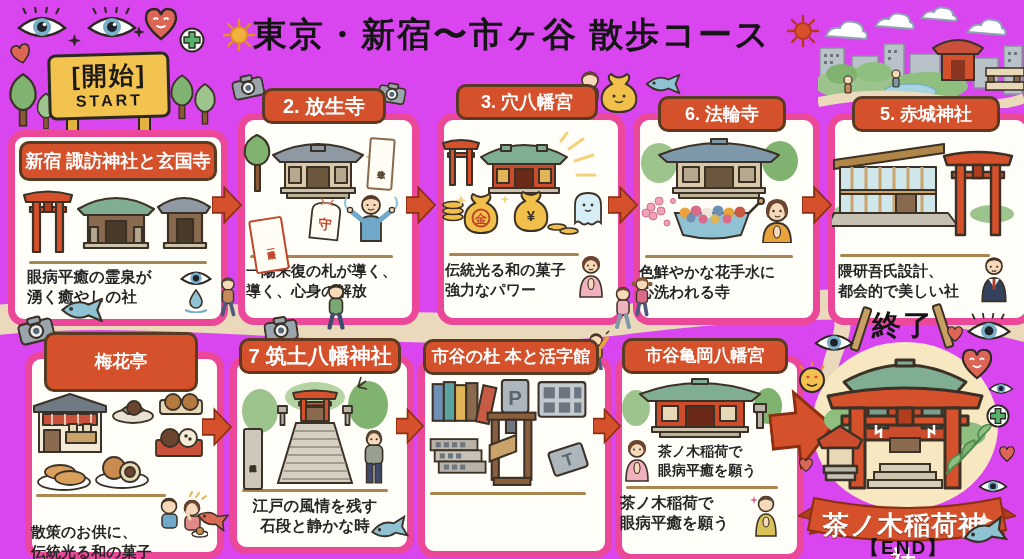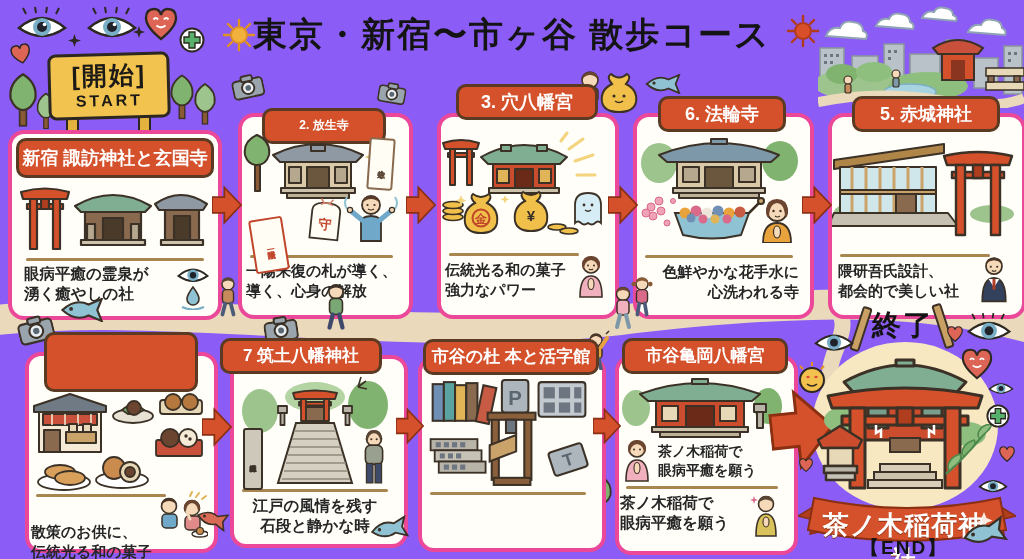--- a/index.html
+++ b/index.html
@@ -1,21 +1,21 @@
 <!DOCTYPE html>
 <html><head>
 <meta charset="utf-8">
 <style>
   html,body{margin:0;padding:0;}
-  .stage{position:relative;width:1024px;height:559px;background:#8b5cf6;overflow:hidden;
+  .stage{position:relative;width:1024px;height:559px;background:#d946ef;overflow:hidden;
          font-family:"Liberation Sans","DejaVu Sans",sans-serif;color:#222;}
   .abs{position:absolute;}
   .title{position:absolute;left:0;top:12px;width:1024px;text-align:center;
          font-size:34px;font-weight:800;letter-spacing:2px;color:#141414;white-space:nowrap;}
-  .card{position:absolute;background:#fffef8;border:4px solid #ec4899;border-radius:16px;z-index:2;}
+  .card{position:absolute;background:#fffef8;border:7px solid #ec4899;border-radius:16px;z-index:2;}
   .badge{position:absolute;background:#d4512b;border:3px solid #5a3a22;border-radius:10px;
          color:#fff;font-weight:800;text-align:center;z-index:3;line-height:1.12;
          display:flex;flex-direction:column;justify-content:center;}
   .cap{position:absolute;font-weight:800;color:#262626;line-height:1.32;}
   .divider{position:absolute;height:2.5px;background:#a9854f;border-radius:2px;}
   .vtext{writing-mode:vertical-rl;text-orientation:upright;line-height:1;}
   .sign{position:absolute;background:#f3c34f;border:3.5px solid #2c2821;border-radius:8px;
         text-align:center;z-index:3;transform:rotate(-1.5deg);}
   .sign .jp{font-size:25px;font-weight:800;color:#1c1a16;margin-top:3px;letter-spacing:2px;}
   .sign .en{font-size:16px;font-weight:800;color:#1c1a16;letter-spacing:3px;}
@@ -205,21 +205,21 @@
       <circle cx="26" cy="21" r="9" fill="#78aec6"></circle>
         <circle cx="26" cy="21" r="5" fill="#20242a"></circle>
     </svg>
     <svg class="abs" style="left:168px;top:152px" width="26" height="24" viewBox="0 0 26 24">
       <path d="M13 1 Q19 9 19 13 A6 6 0 1 1 7 13 Q7 9 13 1Z" fill="#8fc3d4" stroke="#3b3126" stroke-width="1.6"></path>
       <path d="M2 21 Q13 26 24 21" stroke="#78aec6" stroke-width="2" fill="none"></path>
     </svg>
   </div>
 
   <div class="card" style="left:238px;top:113px;width:167px;height:198px"></div>
-  <div class="badge" style="left:262px;top:108px;width:118px;height:30px;font-size:12px">2. 放生寺</div>
+  <div class="badge" style="left:262px;top:88px;width:118px;height:30px;font-size:20px">2. 放生寺</div>
   <svg class="abs" style="left:243px;top:133px;z-index:3" width="157" height="110" viewBox="0 0 157 110">
     <g stroke="#3b3126" stroke-width="2" stroke-linejoin="round">
       <rect x="12" y="30" width="5" height="28" fill="#8a5a35"></rect>
       <path d="M14 2 Q28 8 26 22 Q23 32 14 32 Q5 32 2 22 Q0 8 14 2Z" fill="#7fb36f"></path>
       <path d="M30 22 Q75 0 120 22 L113 29 L37 29Z" fill="#8e99a4"></path>
       <rect x="68" y="12" width="14" height="6" fill="#8e99a4"></rect>
       <rect x="42" y="29" width="66" height="26" fill="#d9c9a8"></rect>
       <rect x="64" y="34" width="22" height="21" fill="#6b563e"></rect>
       <rect x="46" y="34" width="12" height="16" fill="#b5a88e"></rect>
         <rect x="92" y="34" width="12" height="16" fill="#b5a88e"></rect>
@@ -366,21 +366,21 @@
       <circle cx="140" cy="80" r="10" fill="#f6d9b8" stroke="#3b3126" stroke-width="1.8"></circle>
       <path d="M129 79 Q130 68 140 68 Q150 68 151 79 Q151 86 148 87 Q148 73 140 72 Q132 73 132 87 Q129 86 129 79Z" fill="#6b4530"></path>
       <circle cx="136.5" cy="80" r="1.2" fill="#3b3126"></circle>
         <circle cx="143.5" cy="80" r="1.2" fill="#3b3126"></circle>
       <path d="M138 85 q2.5 2 5 0" stroke="#3b3126" stroke-width="1.2" fill="none"></path>
       <path d="M126 112 Q126 92 140 92 Q154 92 154 112Z" fill="#e8a33d" stroke="#3b3126" stroke-width="1.8"></path>
       <ellipse cx="140" cy="101" rx="3.5" ry="6" fill="#f6d9b8" stroke="#3b3126" stroke-width="1.2"></ellipse>
     </g>
   </svg>
   <div class="divider" style="left:645px;top:255px;width:148px;z-index:3"></div>
-  <div class="cap" style="left:639px;top:262px;width:160px;font-size:15px;text-align:right;z-index:3">
+  <div class="cap" style="left:639px;top:262px;width:160px;font-size:15px;text-align:left;z-index:3">
     <span>色鮮やかな花手水に</span><br>
     <span>心洗われる寺</span>
   </div>
 
   <div class="card" style="left:828px;top:113px;width:190px;height:198px"></div>
   <div class="badge" style="left:852px;top:96px;width:142px;height:30px;font-size:18px">5. 赤城神社</div>
   <svg class="abs" style="left:832px;top:134px;z-index:3" width="182" height="108" viewBox="0 0 182 108">
     <ellipse cx="30" cy="78" rx="28" ry="10" fill="#9cc48c"></ellipse>
     <ellipse cx="160" cy="80" rx="22" ry="9" fill="#9cc48c"></ellipse>
     <g stroke="#3b3126" stroke-width="2" stroke-linejoin="round">
@@ -501,20 +501,21 @@
     </svg>
   <svg class="abs" style="left:264px;top:316px;transform:rotate(-8deg);z-index:3" width="34" height="27" viewBox="0 0 34 26">
       <rect x="1" y="5" width="32" height="19" rx="4" fill="#9aa4ad" stroke="#3b3126" stroke-width="2"></rect>
       <rect x="11" y="1" width="12" height="6" rx="2" fill="#9aa4ad" stroke="#3b3126" stroke-width="2"></rect>
       <circle cx="17" cy="14" r="6.5" fill="#e8eef2" stroke="#3b3126" stroke-width="2"></circle>
       <circle cx="17" cy="14" r="3" fill="#5a6670"></circle>
     </svg>
 
   <div class="card" style="left:25px;top:352px;width:185px;height:193px"></div>
   <div class="badge" style="left:44px;top:332px;width:148px;height:54px;font-size:17.5px">
+    <span>梅花亭</span>
   </div>
   <svg class="abs" style="left:30px;top:392px;z-index:3" width="175" height="104" viewBox="0 0 175 104">
     <g stroke="#3b3126" stroke-width="2" stroke-linejoin="round">
       <path d="M4 14 L40 2 L76 14 L76 20 L4 20Z" fill="#707a84"></path>
       <rect x="9" y="20" width="62" height="40" fill="#f4ead6"></rect>
       <rect x="13" y="22" width="54" height="11" fill="#c9503a"></rect>
       <path d="M22 22 V33 M35 22 V33 M48 22 V33 M61 22 V33" stroke="#f4ead6" stroke-width="1.5"></path>
       <rect x="14" y="38" width="16" height="22" fill="#8a6a4f"></rect>
       <rect x="36" y="40" width="30" height="11" fill="#caa36a"></rect>
       <rect x="39" y="32" width="8" height="8" fill="#e7d9b8"></rect>
@@ -553,21 +554,21 @@
     <rect x="6" y="22" width="15" height="14" rx="4" fill="#6fa8c9" stroke="#3b3126" stroke-width="1.5"></rect>
     <circle cx="36" cy="16" r="7.5" fill="#f6d9b8" stroke="#3b3126" stroke-width="1.6"></circle>
     <path d="M28 15 Q29 8 36 8 Q43 8 44 15 Q44 19 42 20 Q42 12 36 11 Q30 12 30 20 Q28 19 28 15Z" fill="#6b4530"></path>
     <rect x="29" y="24" width="15" height="14" rx="4" fill="#e08a8a" stroke="#3b3126" stroke-width="1.5"></rect>
     <path d="M34 27 L31 20" stroke="#f6d9b8" stroke-width="3" stroke-linecap="round"></path>
     <ellipse cx="44" cy="42" rx="8" ry="3" fill="#fff" stroke="#3b3126" stroke-width="1.3"></ellipse>
     <circle cx="44" cy="39" r="3.5" fill="#c98b4e" stroke="#3b3126" stroke-width="1.2"></circle>
   </svg>
 
   <div class="card" style="left:230px;top:355px;width:170px;height:185px"></div>
-  <div class="badge" style="left:220px;top:338px;width:156px;height:30px;font-size:17px">7 筑土八幡神社</div>
+  <div class="badge" style="left:239px;top:338px;width:156px;height:30px;font-size:21px">7 筑土八幡神社</div>
   <svg class="abs" style="left:235px;top:373px;z-index:3" width="160" height="112" viewBox="0 0 150 112">
     <ellipse cx="20" cy="38" rx="18" ry="22" fill="#9cc48c"></ellipse>
     <ellipse cx="128" cy="32" rx="20" ry="24" fill="#7fb36f"></ellipse>
     <ellipse cx="75" cy="24" rx="30" ry="15" fill="#b5d4a4"></ellipse>
     <path d="M118 14 l3 -10 M118 14 l8 -6 M118 14 l9 2" stroke="#3b3126" stroke-width="1.6" fill="none"></path>
     <g stroke="#3b3126" stroke-width="1.8" stroke-linejoin="round">
       <path d="M53 20 Q75 15 97 20 L95 26 L55 26Z" fill="#d4512b"></path>
       <rect x="59" y="29" width="32" height="3.5" fill="#d4512b"></rect>
       <rect x="61" y="26" width="5" height="22" fill="#d4512b"></rect>
         <rect x="84" y="26" width="5" height="22" fill="#d4512b"></rect>

